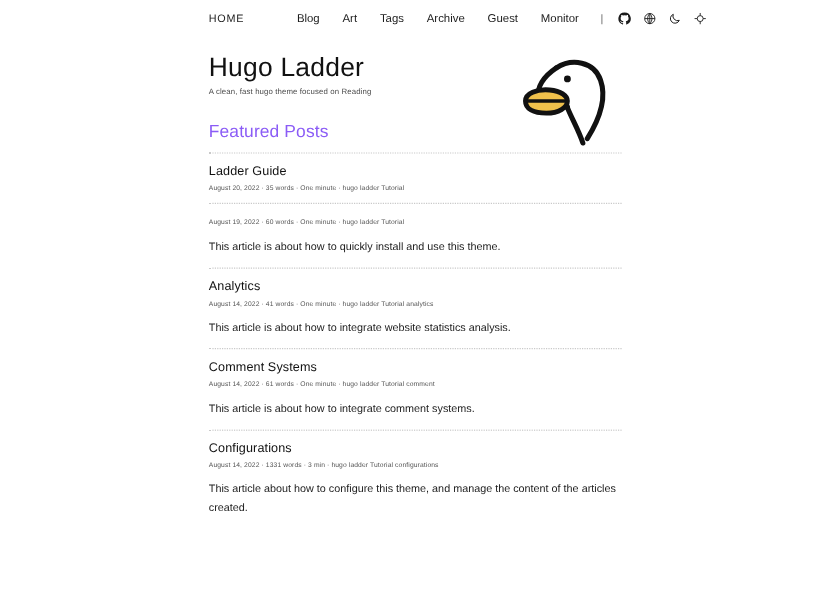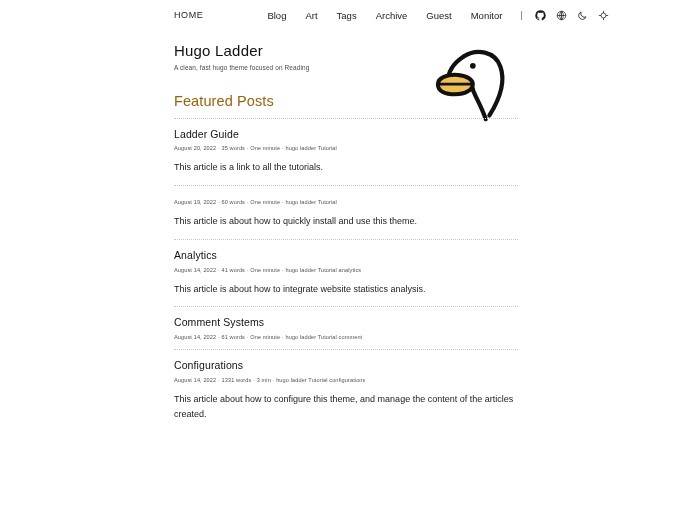--- a/index.html
+++ b/index.html
@@ -32,21 +32,21 @@
     margin-left: 174px;
     font-size: 9px;
     letter-spacing: 0.6px;
     font-weight: 400;
     color: #1c1c1c;
     text-decoration: none;
   }
   .nav-links {
     display: flex;
     align-items: flex-start;
-    margin-left: 64px;
+    margin-left: 44px;
     gap: 19px;
   }
   .nav-links a {
     color: #1c1c1c;
     text-decoration: none;
     font-size: 9.5px;
   }
   .nav-sep {
     margin-left: 18px;
     color: #6b6b6b;
@@ -70,21 +70,21 @@
   .nav-icons svg { display: block; }
 
   
   .content {
     width: 344px;
     margin-left: 174px;
     position: relative;
   }
 
   .site-title {
-    font-size: 15px;
+    font-size: 22px;
     font-weight: 400;
     letter-spacing: 0.2px;
     margin: 18px 0 0 0;
     line-height: 1.25;
     color: #111;
   }
   .site-tagline {
     font-size: 6.5px;
     color: #4a4a4a;
     margin-top: 3px;
@@ -106,21 +106,21 @@
     width: 92px;
     height: 85px;
   }
 
   
   .section-title {
     font-size: 14.5px;
     font-weight: 400;
     margin: 22px 0 0 0;
     letter-spacing: 0.1px;
-    color: #a16207;
+    color: #8b5cf6;
   }
 
   .divider {
     height: 0;
     border-top: 1px dotted #c9c9c9;
     margin: 9px 0 0 0;
     width: 344px;
   }
 
   .post {
@@ -216,40 +216,40 @@
     <h1 class="site-title">Hugo Ladder</h1>
     <div class="site-tagline">A clean, fast hugo theme focused on Reading</div>
 
     <h2 class="section-title">Featured Posts</h2>
 
     <div class="divider"></div>
 
     <div class="post">
       <h3 class="post-title">Ladder Guide</h3>
       <div class="post-meta">August 20, 2022 · 35 words · One minute · hugo ladder Tutorial</div>
-      <div class="post-excerpt">This article is a link to all the tutorials.</div>
     </div>
     <div class="divider"></div>
 
     <div class="post">
       <div class="post-meta">August 19, 2022 · 60 words · One minute · hugo ladder Tutorial</div>
       <div class="post-excerpt">This article is about how to quickly install and use this theme.</div>
     </div>
     <div class="divider"></div>
 
     <div class="post">
       <h3 class="post-title">Analytics</h3>
       <div class="post-meta">August 14, 2022 · 41 words · One minute · hugo ladder Tutorial analytics</div>
       <div class="post-excerpt">This article is about how to integrate website statistics analysis.</div>
     </div>
     <div class="divider"></div>
 
     <div class="post">
       <h3 class="post-title">Comment Systems</h3>
       <div class="post-meta">August 14, 2022 · 61 words · One minute · hugo ladder Tutorial comment</div>
+      <div class="post-excerpt">This article is about how to integrate comment systems.</div>
     </div>
     <div class="divider"></div>
 
     <div class="post">
       <h3 class="post-title">Configurations</h3>
       <div class="post-meta">August 14, 2022 · 1331 words · 3 min · hugo ladder Tutorial configurations</div>
       <div class="post-excerpt">This article about how to configure this theme, and manage the content of the articles created.</div>
     </div>
 
   </div>

